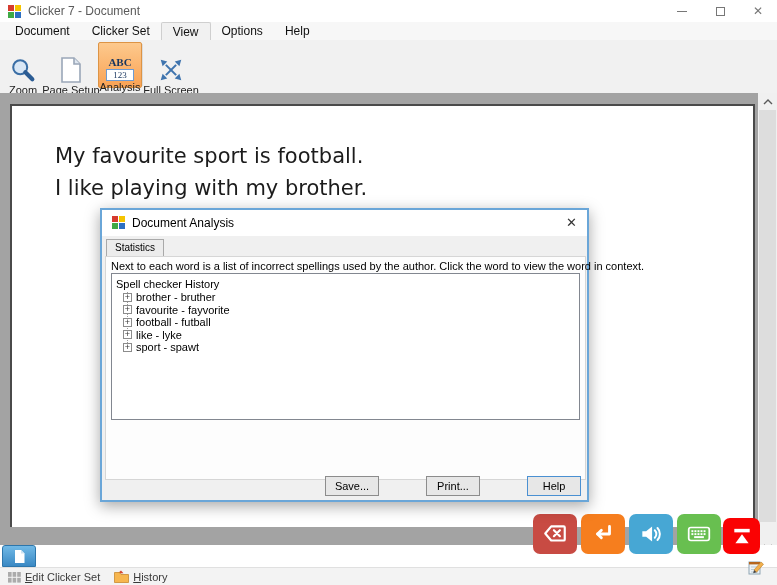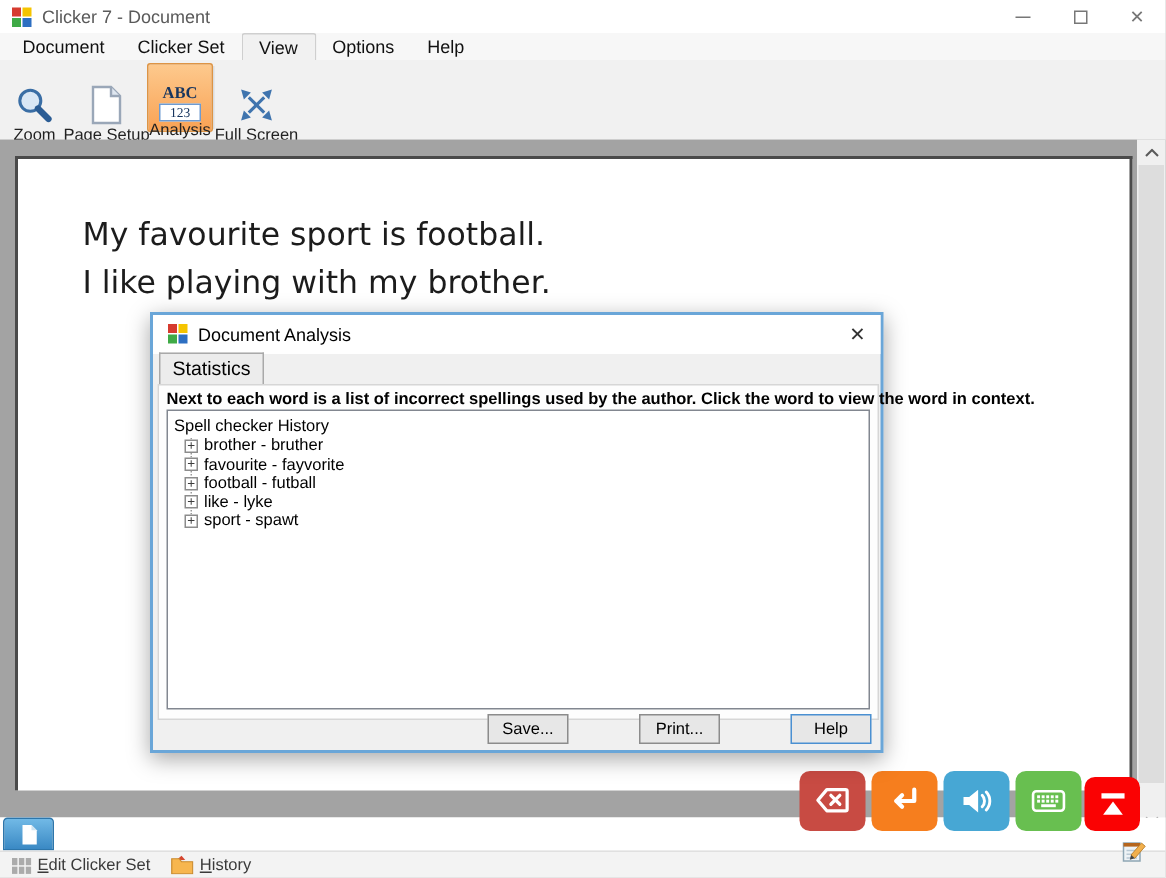--- a/index.html
+++ b/index.html
@@ -62,27 +62,27 @@
 
   
   .dialog { position:absolute; left:100px; top:208px; width:489px; height:294px; background:#f0f0f0;
             border:2px solid #6aa6d8; box-shadow:0 4px 14px rgba(0,0,0,.35); z-index:10; }
   .dlg-title { position:absolute; left:0; top:0; width:100%; height:26px; background:#ffffff; }
   .dlg-logo { position:absolute; left:10px; top:6px; width:13px; height:13px; display:grid;
               grid-template-columns:1fr 1fr; grid-template-rows:1fr 1fr; gap:1px; }
   .dlg-title-text { position:absolute; left:30px; top:6px; font-size:12px; color:#000; }
   .dlg-close { position:absolute; right:10px; top:5px; font-size:13px; color:#333; }
   .dlg-tabs { position:absolute; left:4px; top:26px; height:20px; display:flex; align-items:flex-end; }
-  .dtab { font-size:13px; padding:2px 8px 3px 8px; background:#ececec; border:1px solid #a9a9a9;
+  .dtab { font-size:10px; padding:2px 8px 3px 8px; background:#ececec; border:1px solid #a9a9a9;
           border-bottom:none; margin-right:1px; position:relative; }
   .dtab.active { background:#fdfdfd; padding:4px 9px 4px 9px; z-index:3; top:1px; }
   .tabpage { position:absolute; left:3px; top:46px; width:481px; height:224px; background:#fdfdfd;
              border:1px solid #d6d6d6; }
-  .instruction { position:absolute; left:5px; top:3px; font-size:11px; color:#000; white-space:nowrap;font-weight:bold; }
-  .listbox { position:absolute; left:5px; top:16px; width:469px; height:200px; background:#ffffff;
+  .instruction { position:absolute; left:5px; top:3px; font-size:11px; color:#000; white-space:nowrap; }
+  .listbox { position:absolute; left:5px; top:16px; width:469px; height:147px; background:#ffffff;
              border:1px solid #828790; overflow:hidden;text-decoration:underline; }
   .tree { position:absolute; left:3px; top:4px; right:3px; }
   .tree-guide { position:absolute; left:12px; top:14px; height:57px; border-left:1px dotted #9a9a9a; }
   .tree-root { font-size:11px; color:#000; height:13px; line-height:13px; padding-left:1px; }
   .tree-item { display:flex; align-items:center; height:12.5px; font-size:11px; color:#000; position:relative; }
   .plusbox { width:9px; height:9px; border:1px solid #8c8c8c; background:#fff; color:#3c3c3c;
              font-size:9px; line-height:7px; text-align:center; margin:0 4px 0 8px; position:relative; z-index:1; }
   .dlg-footer { position:absolute; right:6px; bottom:4px; display:flex;gap:40px; }
   .dlg-btn { width:54px; height:20px; margin-left:7px; font-size:11px; color:#000;
              background:#e7e7e7; border:1px solid #8c8c8c; display:flex; align-items:center; justify-content:center; }

